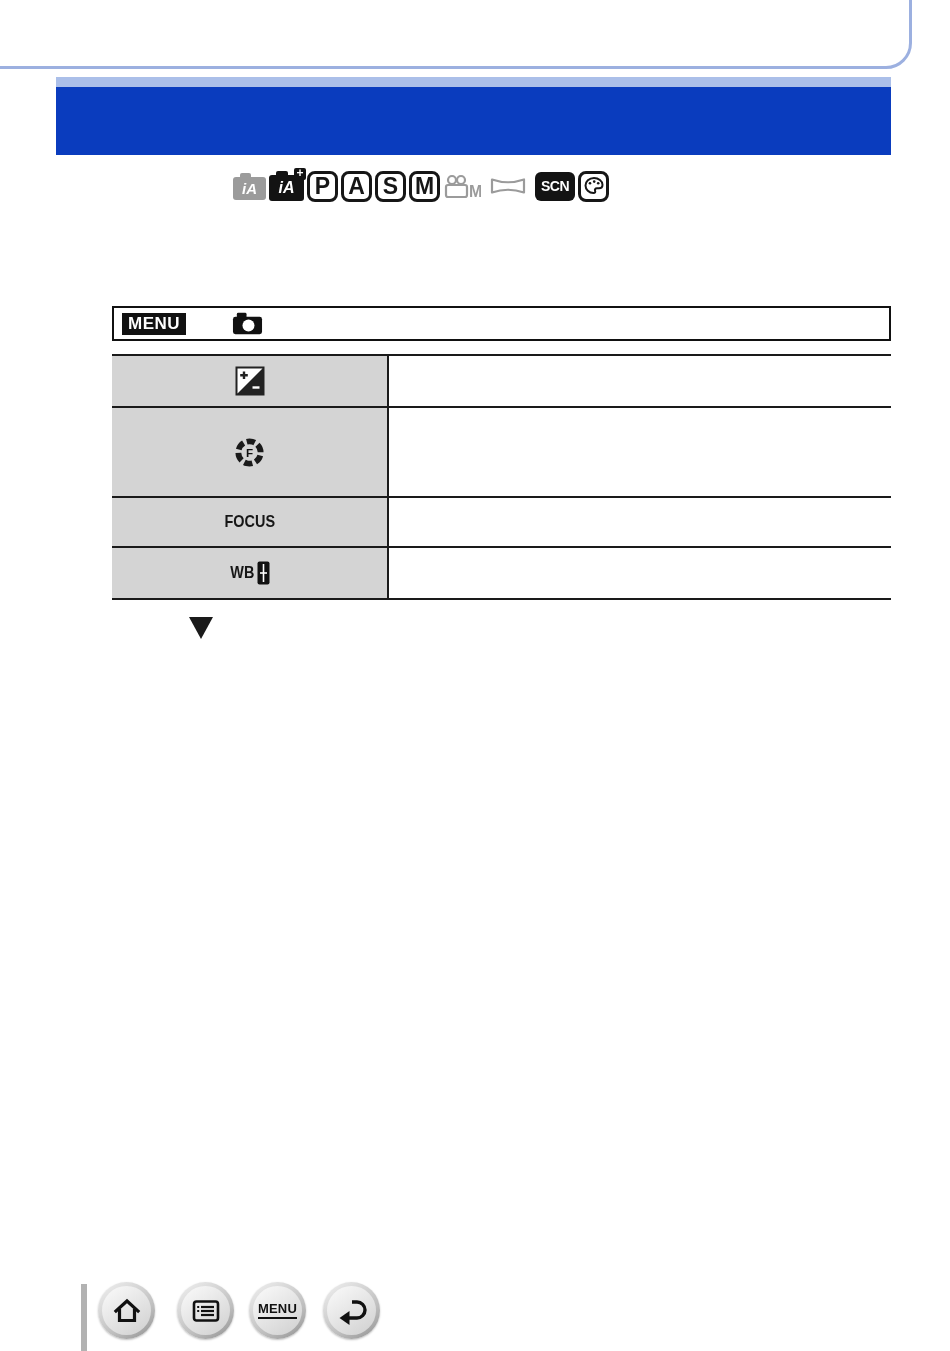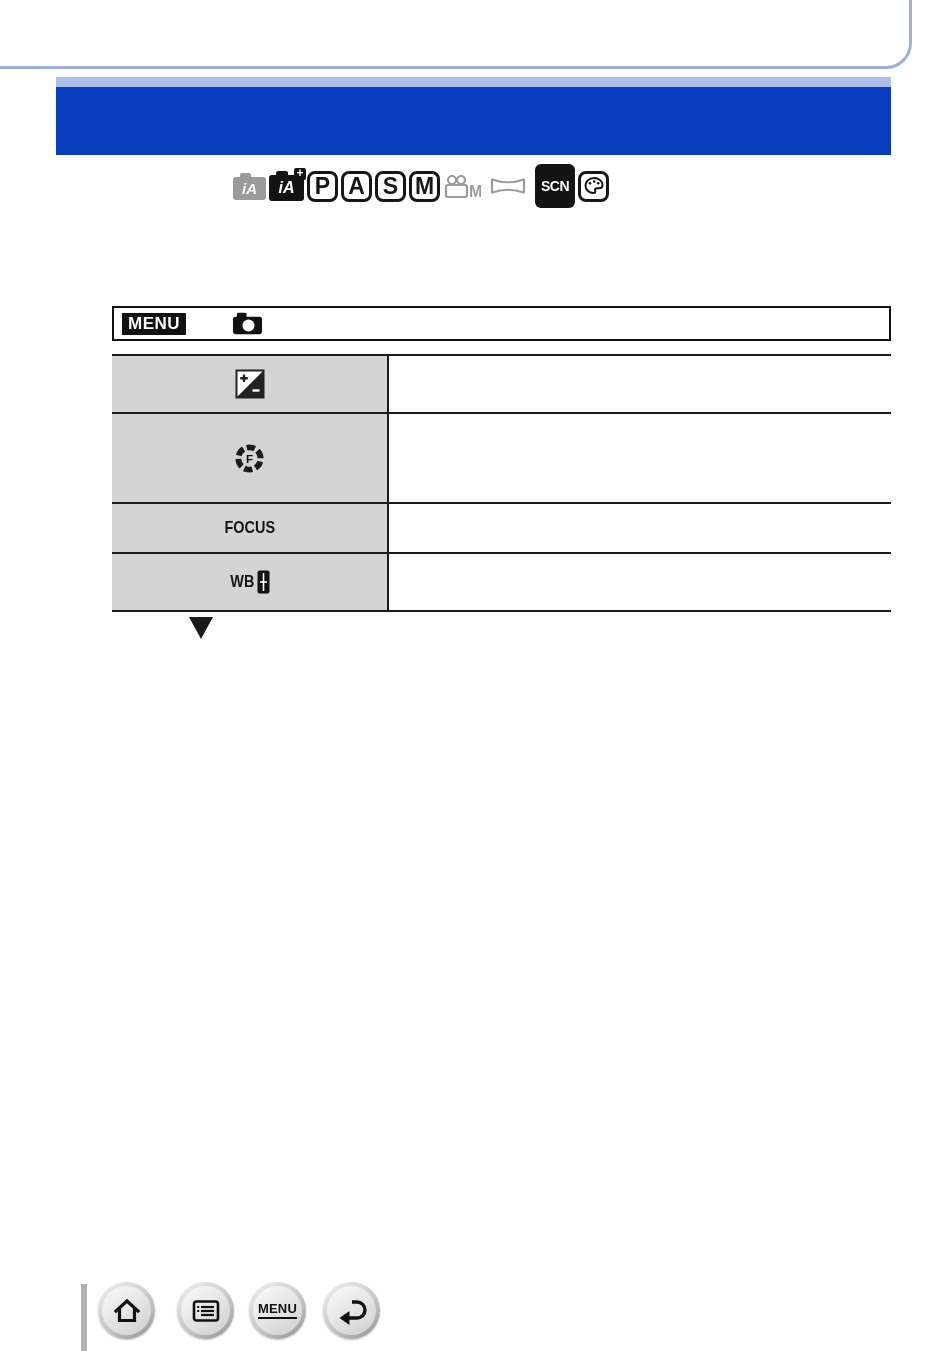--- a/index.html
+++ b/index.html
@@ -21,37 +21,37 @@
            font-style:italic;font-weight:bold;font-size:15px;display:flex;align-items:center;justify-content:center;margin-top:5px;}
   .mode-ia .hump{position:absolute;top:-4px;left:7px;width:11px;height:5px;background:#9b9b9b;border-radius:2px 2px 0 0;}
   .mode-iaplus{position:relative;width:35px;height:26px;background:#131313;border-radius:3px;color:#fff;
            font-style:italic;font-weight:bold;font-size:16px;display:flex;align-items:center;justify-content:center;margin-top:4px;}
   .mode-iaplus .hump{position:absolute;top:-4px;left:7px;width:12px;height:5px;background:#131313;border-radius:2px 2px 0 0;}
   .mode-iaplus .plus-tab{position:absolute;top:-7px;right:-2px;width:12px;height:12px;background:#131313;border-radius:2px;
            color:#fff;font-style:normal;font-weight:bold;font-size:12px;line-height:11px;text-align:center;}
   .mode-box{width:31px;height:31px;border:3px solid #161616;border-radius:8px;background:#fff;box-sizing:border-box;
             display:flex;align-items:center;justify-content:center;font-weight:bold;font-size:23px;color:#161616;}
   .mode-gray{display:flex;align-items:flex-end;}
-  .mode-scn{min-width:36px;height:44px;background:#131313;border-radius:6px;color:#fff;font-weight:bold;font-size:14px;
+  .mode-scn{min-width:36px;height:29px;background:#131313;border-radius:6px;color:#fff;font-weight:bold;font-size:14px;
             letter-spacing:-0.5px;display:flex;align-items:center;justify-content:center;padding:0 2px;}
 
   
   .menu-path-bar{position:absolute;left:112px;top:306px;width:779px;height:35px;border:2px solid #111;
                  box-sizing:border-box;display:flex;align-items:center;padding-left:8px;background:#fff;}
   .menu-badge{background:#111;color:#fff;font-weight:bold;font-size:17px;letter-spacing:0.5px;
               padding:2px 6px 3px 6px;line-height:1;}
   .menu-cam{margin-left:46px;display:flex;align-items:center;}
 
   
   .settings-table{position:absolute;left:112px;top:354px;width:779px;border-top:2px solid #1a1a1a;}
   .srow{display:flex;border-bottom:2px solid #1a1a1a;}
   .cell-icon{width:275px;background:#d4d4d4;border-right:2px solid #1a1a1a;box-sizing:content-box;
              display:flex;align-items:center;justify-content:center;}
   .cell-content{flex:1;background:#fff;}
-  .h50{height:56px;} .h88{height:88px;} .h45{height:48px;}
+  .h50{height:50px;} .h88{height:88px;} .h45{height:48px;}
   .focus-label{font-weight:bold;font-size:17px;color:#161616;transform:scaleX(0.85);letter-spacing:0;}
   .wb-wrap{display:flex;align-items:center;gap:1px;}
   .wb-label{font-weight:bold;font-size:16px;color:#161616;transform:scaleX(0.9);}
 
   
   .down-triangle{position:absolute;left:189px;top:617px;width:0;height:0;
                  border-left:12px solid transparent;border-right:12px solid transparent;
                  border-top:22px solid #1a1a1a;}
 
   

